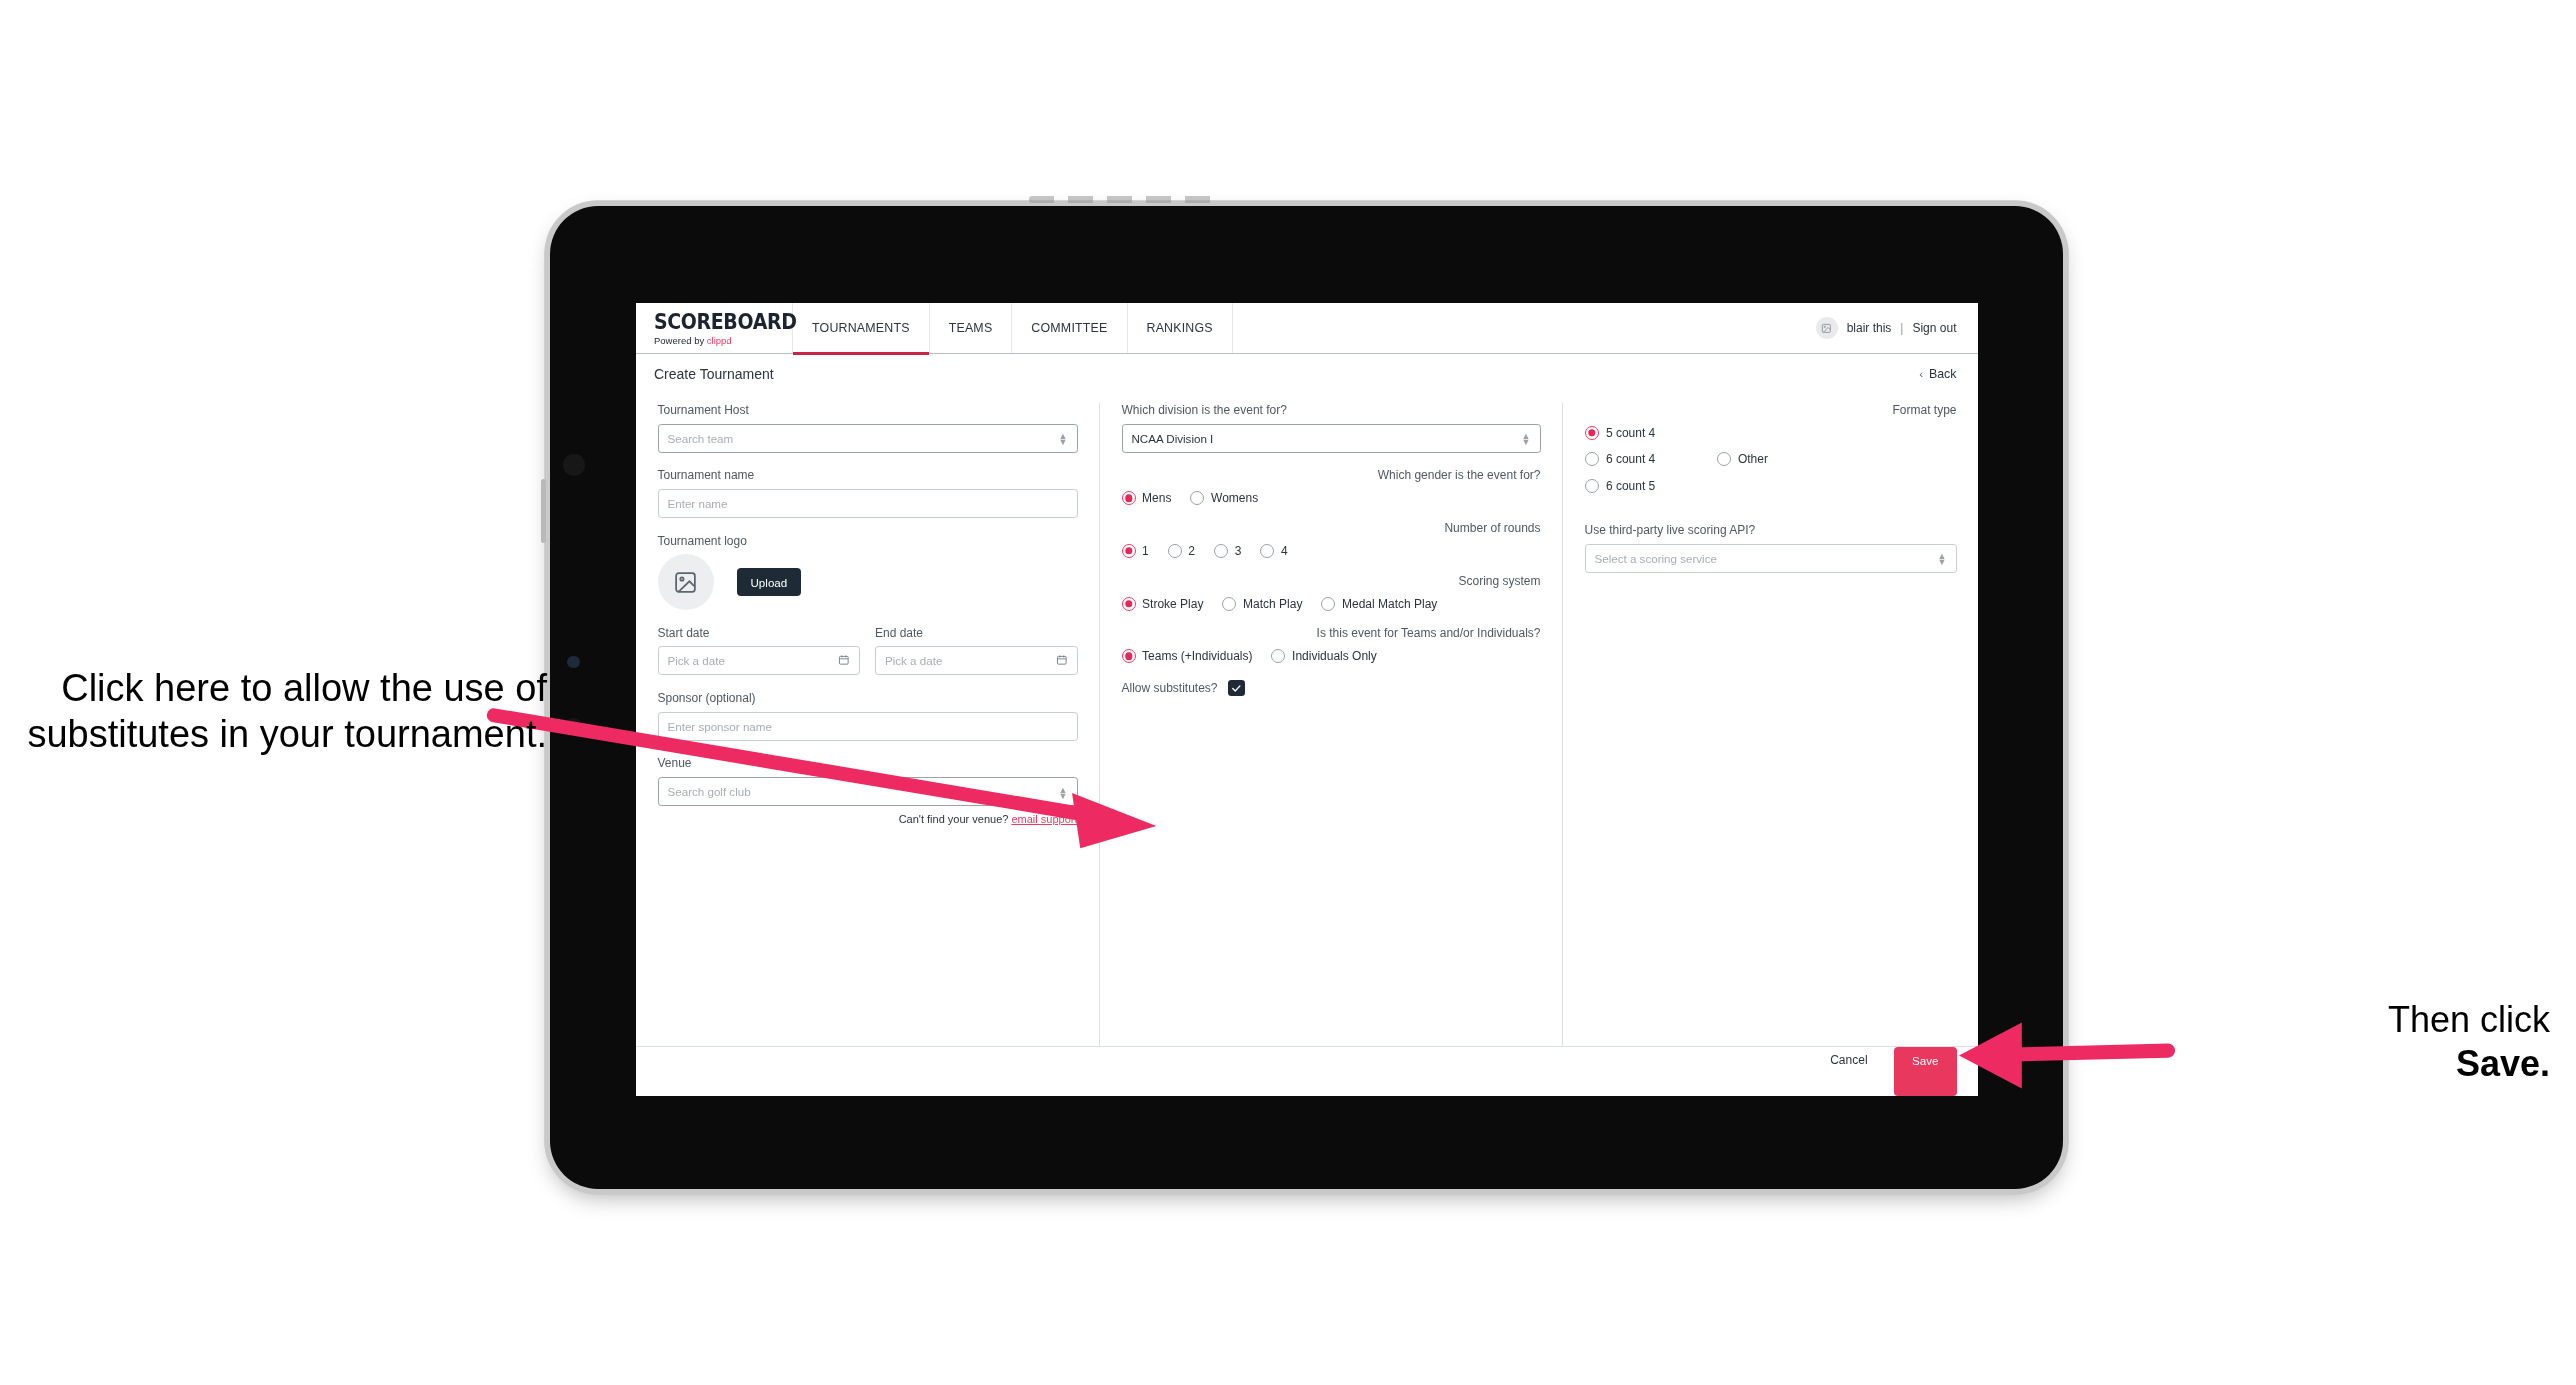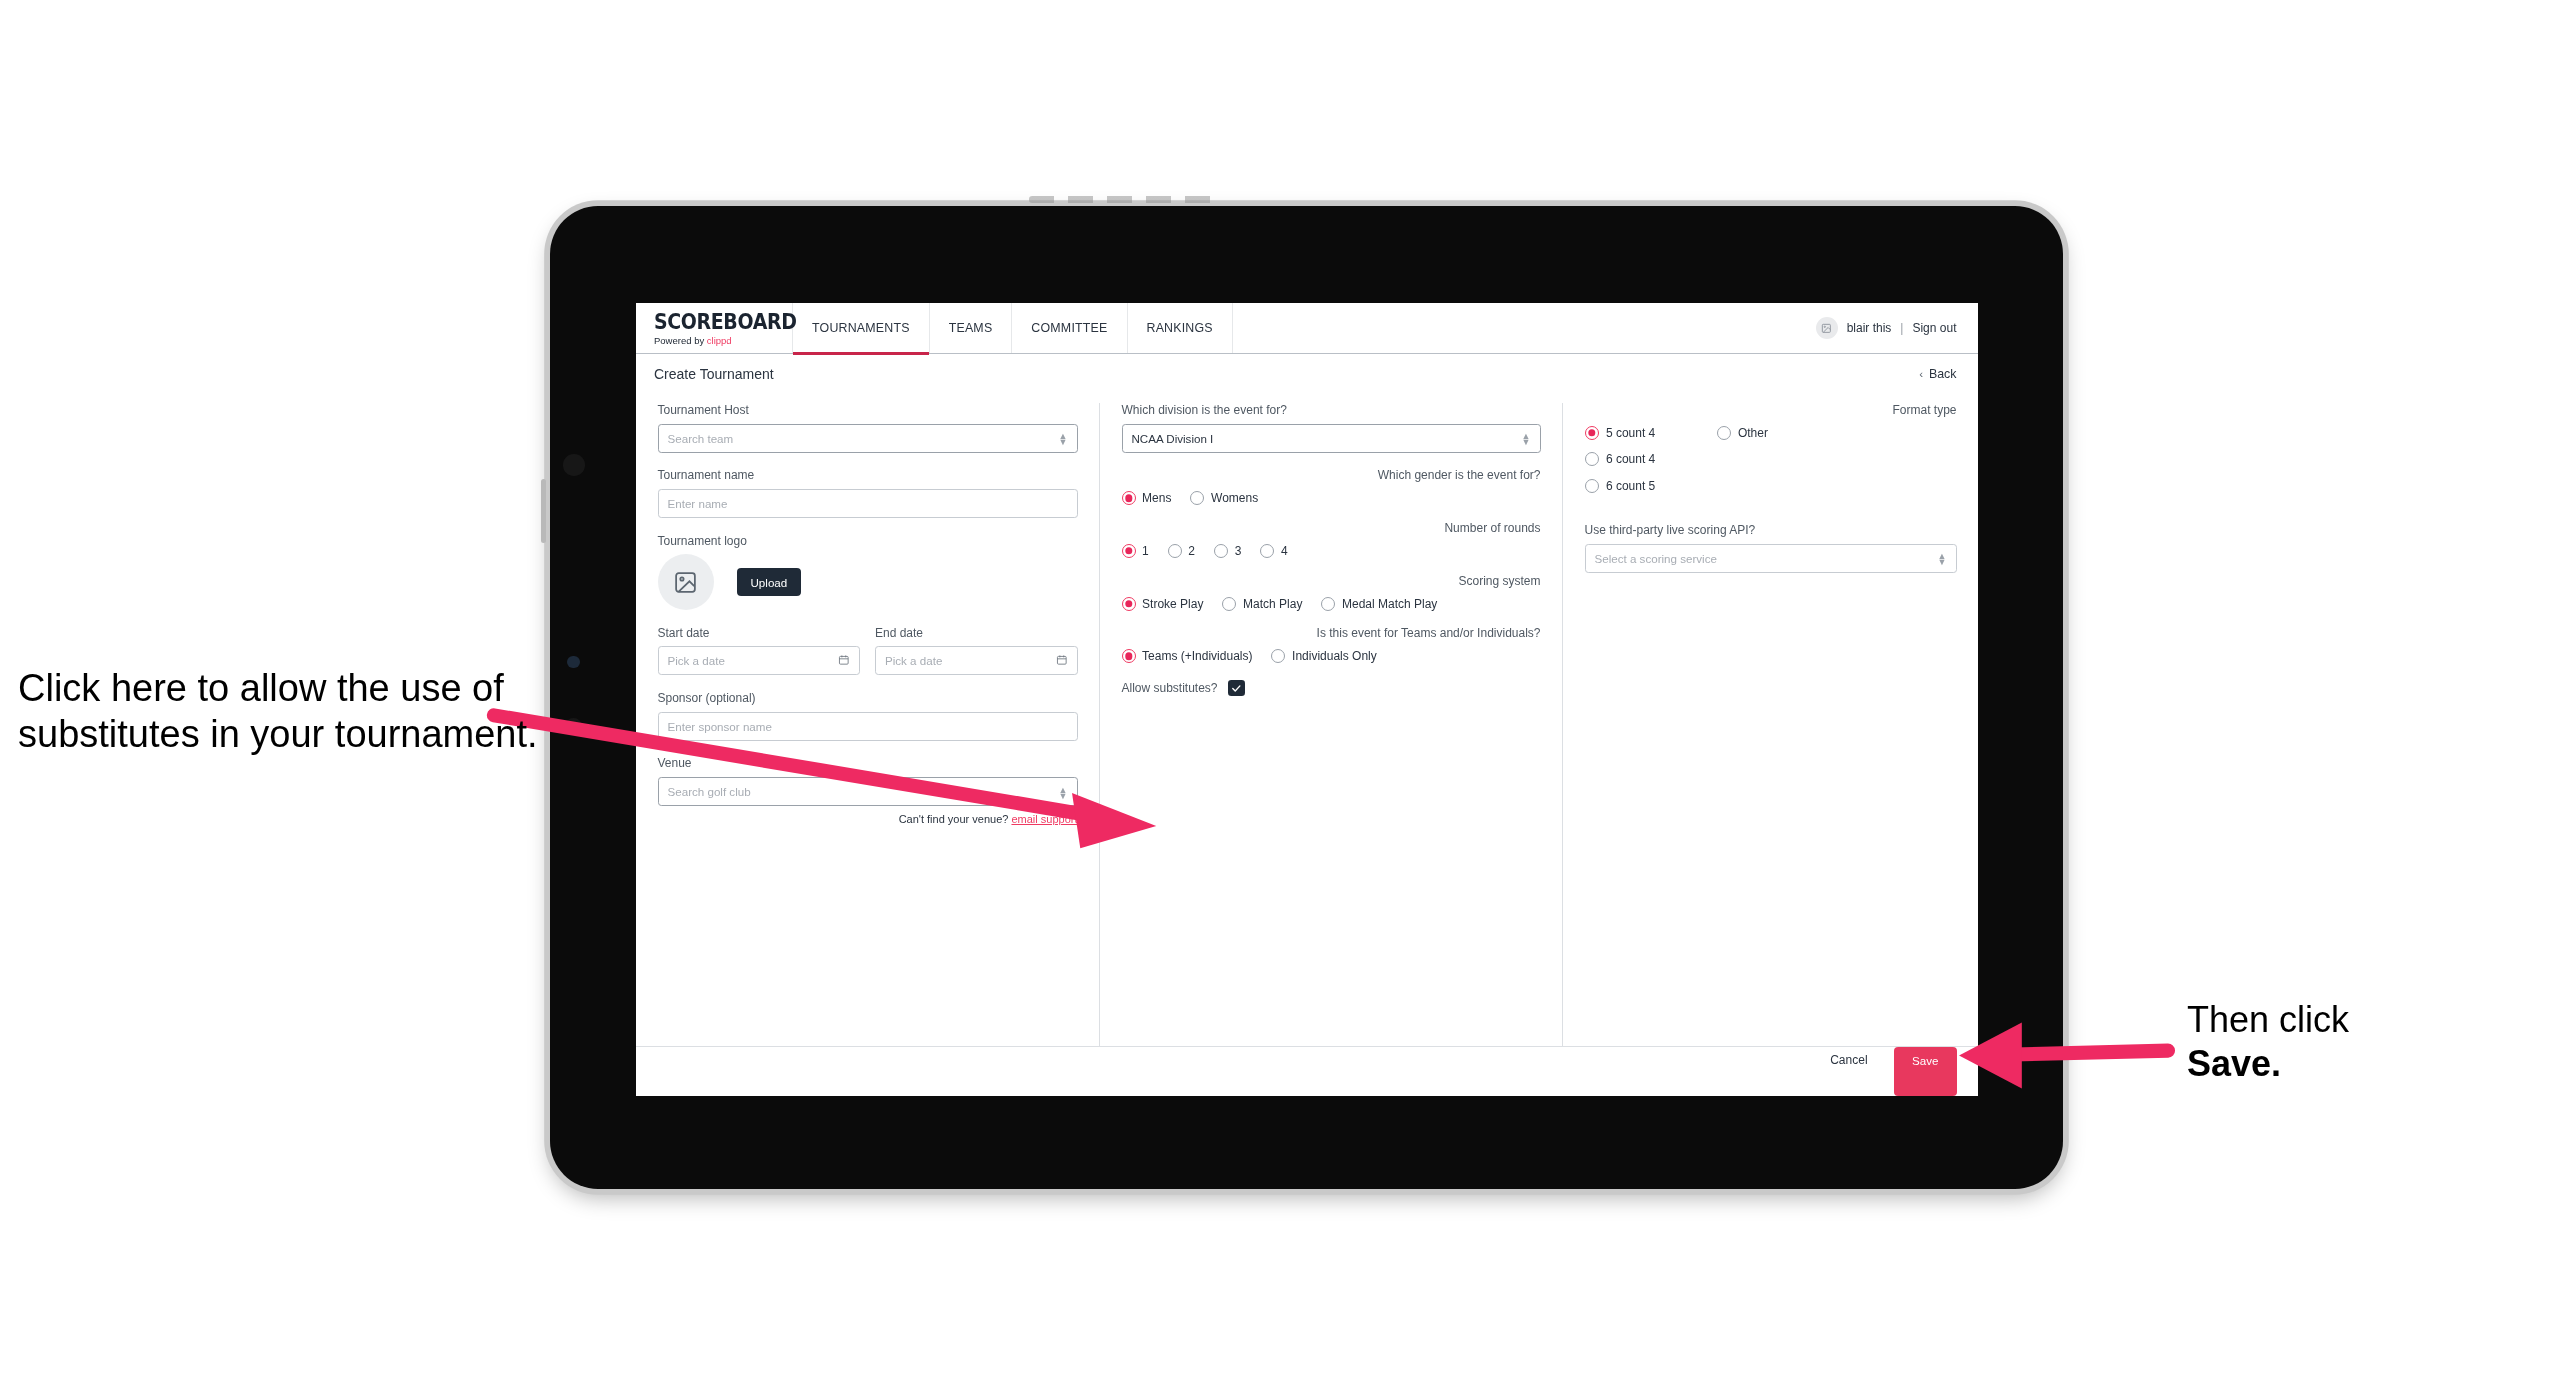--- a/index.html
+++ b/index.html
@@ -238,21 +238,21 @@
   .radio.on::after {
     content: "";
     position: absolute; left: 50%; top: 50%;
     width: 7.4px; height: 7.4px; border-radius: 50%;
     background: #e8265a;
     transform: translate(-50%,-50%);
   }
   .radio-label { font-size: 12px; color: #2b3440; white-space: nowrap; }
 
   
-  #format-grid { display: flex; }
+  #format-grid { display: flex; align-items: center; }
   #format-col-a { width: 132px; }
   #format-col-b { flex: 1; }
   .fmt-item { display: flex; align-items: center; gap: 7.4px; margin-bottom: 12.4px; cursor: pointer; }
 
   
   #subs-row { display: flex; align-items: center; gap: 10.7px; margin-top: 16.5px; }
   #subs-label { font-size: 12px; color: #4f5862; }
   #subs-box {
     width: 16.5px; height: 16.5px;
     background: #1f2a37;
@@ -279,20 +279,21 @@
     border-radius: 4.1px;
     cursor: pointer;
   }
 
   
   .anno {
     position: absolute;
     font-family: "Liberation Sans", sans-serif;
     color: #000;
     line-height: 1.22;
+    text-align: right;
   }
   #anno-left {
     left: 18px; top: 665px;
     width: 529px;
     font-size: 38px;
   }
   #anno-right {
     left: 2187px; top: 998px;
     width: 363px;
     font-size: 36px;

